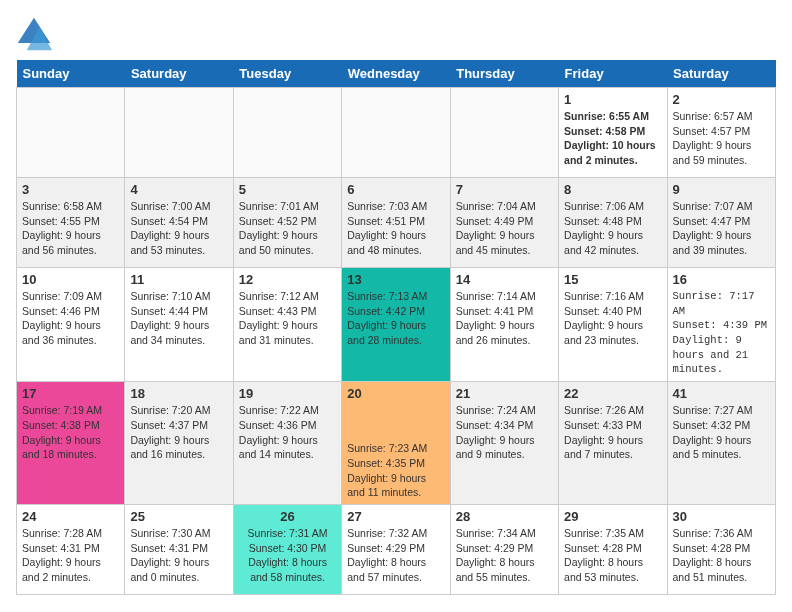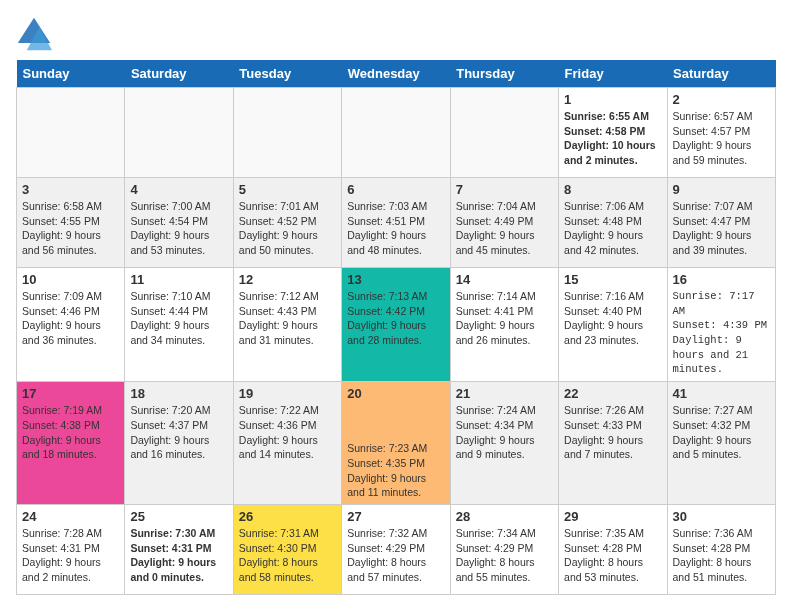--- a/index.html
+++ b/index.html
@@ -278,25 +278,25 @@
       </tr>
       <tr>
         <td style="background-color: rgb(255, 255, 255); margin-left: 11px;">
           <span class="day-num">24</span>
           <div class="day-info" style="white-space: pre-line;">Sunrise: 7:28 AM
 Sunset: 4:31 PM
 Daylight: 9 hours and 2 minutes.</div>
         </td>
         <td style="background-color: rgb(255, 255, 255);">
           <span class="day-num">25</span>
-          <div class="day-info" style="white-space: pre-line; font-weight: bold;">Sunrise: 7:30 AM
+          <div class="day-info" style="white-space: pre-line;">Sunrise: 7:30 AM
 Sunset: 4:31 PM
 Daylight: 9 hours and 0 minutes.</div>
         </td>
-        <td style="background-color: #fde047;">
+        <td style="background-color: #5eead4; text-align: center;">
           <span class="day-num">26</span>
           <div class="day-info" style="white-space: pre-line;">Sunrise: 7:31 AM
 Sunset: 4:30 PM
 Daylight: 8 hours and 58 minutes.</div>
         </td>
         <td style="background-color: rgb(255, 255, 255);">
           <span class="day-num">27</span>
           <div class="day-info" style="white-space: pre-line;">Sunrise: 7:32 AM
 Sunset: 4:29 PM
 Daylight: 8 hours and 57 minutes.</div>

